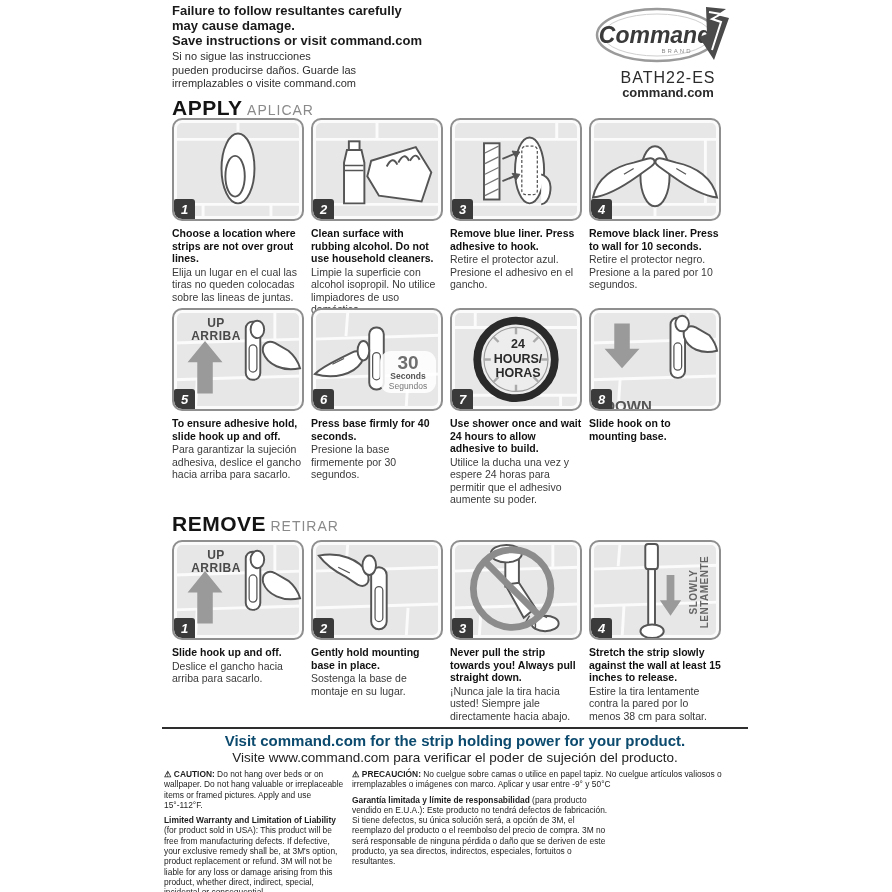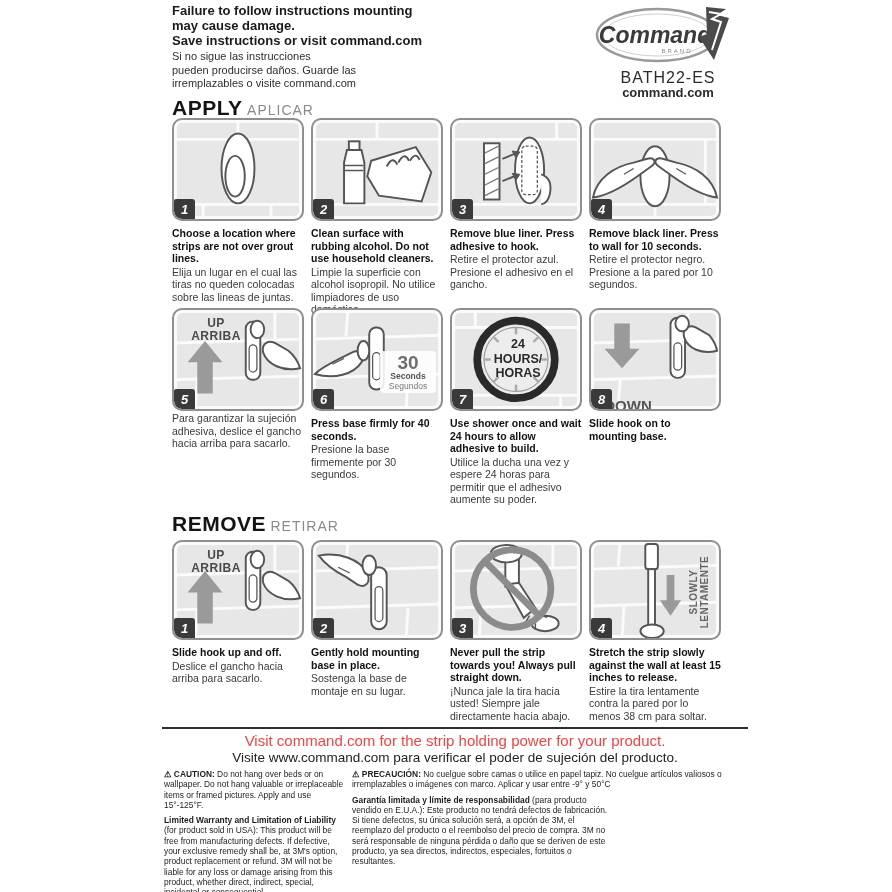--- a/index.html
+++ b/index.html
@@ -29,50 +29,50 @@
   .panel svg { position:absolute; inset:0; }
   .badge { position:absolute; left:0; bottom:0; width:21px; height:20px; background:#3a3a3a; color:#fff;
            font-weight:bold; font-style:italic; font-size:13px; display:flex; align-items:center;
            justify-content:center; border-radius:2px 3px 0 8px; z-index:3; }
   .step-title { font-size:10.5px; font-weight:bold; color:#111; line-height:12.5px; margin-top:6px; }
   .step-desc { font-size:10.5px; color:#3a3a3a; line-height:12.5px; margin-top:1px; }
 
   
   .plabel { position:absolute; z-index:2; text-align:center; color:#4a4a4a; font-weight:bold; }
   .up-label { left:6px; top:7px; width:72px; font-size:12px; line-height:13px; letter-spacing:0.5px; }
-  .sec30 { right:5px; bottom:16px; width:56px; background:rgba(255,255,255,0.88); border-radius:4px; padding:2px 1px; }
+  .sec30 { right:5px; bottom:16px; width:56px; background:rgba(255,255,255,0.88); border-radius:11px; padding:2px 1px; }
   .sec30 .n30 { font-size:19px; line-height:19px; color:#6e6e6e; }
   .sec30 .w1 { font-size:8.5px; line-height:9.5px; color:#555; }
   .sec30 .w2 { font-size:8.5px; line-height:9.5px; font-weight:normal; color:#777; }
   .clock-label { left:31px; top:27px; width:70px; font-size:12.5px; line-height:14.5px; color:#2a2a2a; }
   .down-label { left:8px; top:58px; width:58px; font-size:15px; line-height:12px; color:#555;margin-top:32px; }
   .vlabel { left:58px; top:39px; width:100px; height:22px; transform:rotate(-90deg);
             font-size:10px; line-height:11px; color:#666; letter-spacing:0.5px; }
 
   
   .rule { position:absolute; left:0; top:727px; width:586px; border-top:2px solid #2e2e2e; }
   .visit { position:absolute; left:0; top:732px; width:586px; text-align:center; }
-  .visit-en { font-size:15px; font-weight:normal; color:#ef4444; line-height:17px; }
+  .visit-en { font-size:15px; font-weight:bold; color:#0c4a6e; line-height:17px; }
   .visit-es { font-size:13.5px; color:#222; line-height:15px; margin-top:1px; }
   .fineprint { position:absolute; top:769px; font-size:8.4px; line-height:10.3px; color:#1d1d1d; }
   .fp-left { left:2px; width:184px; }
   .fp-right { left:190px; width:396px; }
   .fp b { font-weight:bold; }
   .fp-para + .fp-para { margin-top:5px; }
   .garantia { width:258px; margin-top:5px; }
 </style>
 </head>
 <body>
 
 <div class="page">
 <div class="content">
 
   <div class="warning-block">
     <div class="warn-en">
-      <div>Failure to follow instructions mounting</div>
+      <div>Failure to follow resultantes carefully</div>
       <div>may cause damage.</div>
       <div>Save instructions or visit command.com</div>
     </div>
     <div class="warn-es">
       <div>Si no sigue las instrucciones</div>
       <div>pueden producirse daños. Guarde las</div>
       <div>irremplazables o visite command.com</div>
     </div>
   </div>
 
@@ -221,20 +221,21 @@
             <path d="M130 60 C112 64 96 56 92 44 C90 36 96 30 104 34 L118 42 C124 47 128 53 130 60 Z"></path>
             <ellipse cx="86" cy="20" rx="7" ry="9"></ellipse>
           </g>
         </svg>
         <div class="plabel up-label">
           <div>UP</div>
               <div>ARRIBA</div>
         </div>
         <div class="badge">5</div>
       </div>
+      <div class="step-title">To ensure adhesive hold, slide hook up and off.</div>
       <div class="step-desc">Para garantizar la sujeción adhesiva, deslice el gancho hacia arriba para sacarlo.</div>
     </div>
 
     <div class="step">
       <div class="panel">
         <svg viewBox="0 0 132 103">
           <g stroke="#fbfbfb" stroke-width="3">
                 <line x1="0" y1="30" x2="132" y2="26"></line>
                 <line x1="0" y1="70" x2="132" y2="66"></line>
                 <line x1="36" y1="0" x2="34" y2="27"></line>
@@ -440,21 +441,21 @@
 
   <div class="rule"></div>
   <div class="visit">
     <div class="visit-en">Visit command.com for the strip holding power for your product.</div>
     <div class="visit-es">Visite www.command.com para verificar el poder de sujeción del producto.</div>
   </div>
 
   <div class="fineprint fp fp-left">
     <div class="fp-para">
       <b><span>⚠</span>
-      <span>CAUTION:</span></b><span> Do not hang over beds or on wallpaper. Do not hang valuable or irreplaceable items or framed pictures. Apply and use 15°-125°F.</span>
+      <span>CAUTION:</span></b><span> Do not hang over beds or on wallpaper. Do not hang valuable or irreplaceable items or framed pictures. Apply and use 15°-112°F.</span>
     </div>
     <div class="fp-para">
       <b>Limited Warranty and Limitation of Liability</b><span> (for product sold in USA): This product will be free from manufacturing defects. If defective, your exclusive remedy shall be, at 3M's option, product replacement or refund. 3M will not be liable for any loss or damage arising from this product, whether direct, indirect, special, incidental or consequential.</span>
     </div>
   </div>
 
   <div class="fineprint fp fp-right">
     <div class="fp-para">
       <b><span>⚠</span>
       <span>PRECAUCIÓN:</span></b><span> No cuelgue sobre camas o utilice en papel tapiz. No cuelgue artículos valiosos o irremplazables o imágenes con marco. Aplicar y usar entre -9° y 50°C</span>

